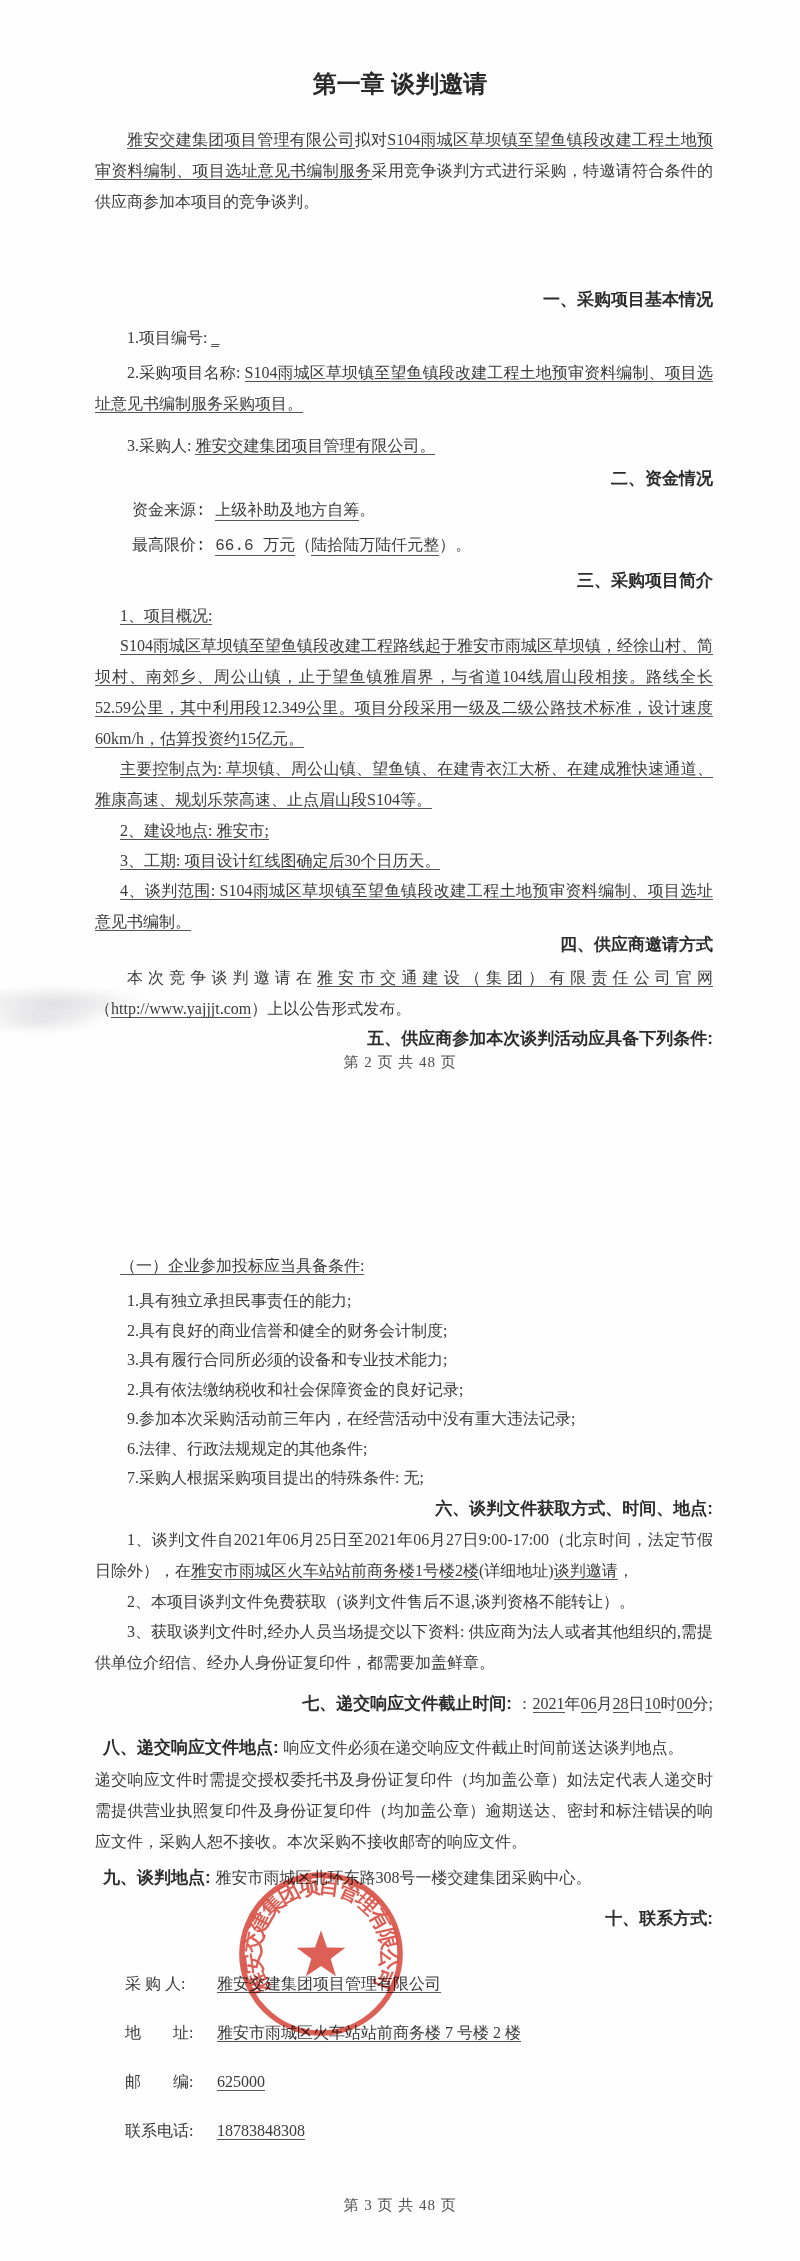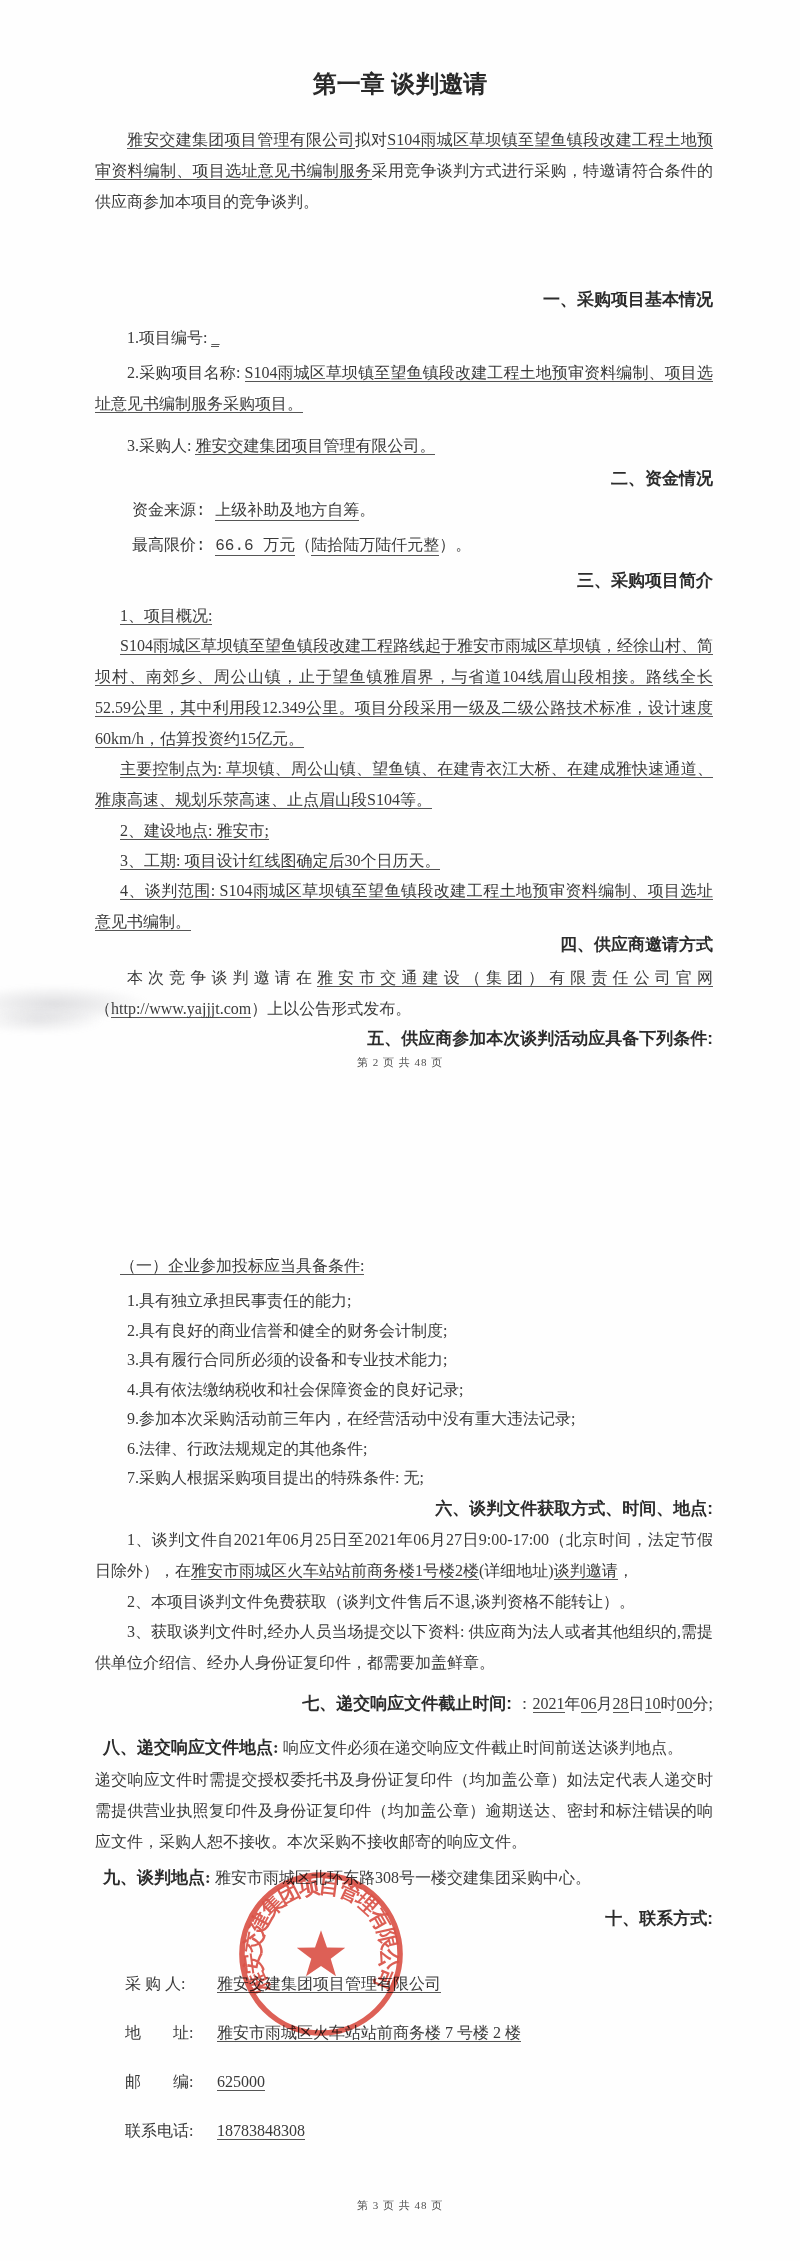--- a/index.html
+++ b/index.html
@@ -16,23 +16,23 @@
   .hsec{left:103px;width:610px;font-family:"Liberation Sans","DejaVu Sans",sans-serif;
         font-weight:bold;color:#2c2c2c;font-size:17px;line-height:26px;text-align:right;}
   .title{font-family:"Liberation Sans","DejaVu Sans",sans-serif;font-weight:bold;
          font-size:24px;color:#2a2a2a;line-height:28px;}
   .ind2{text-indent:32px;}
   .ind15{text-indent:25px;}
   .li{left:127px;width:586px;}
   .li2{left:132px;width:580px;font-family:Liberation Mono, monospace;}
   .li3{left:120px;width:593px;}
   .u{border-bottom:1px solid #555;}
-  .bhead{font-family:Liberation Serif, serif;font-weight:bold;
+  .bhead{font-family:Liberation Sans, sans-serif;font-weight:bold;
          color:#2c2c2c;font-size:17px;}
-  .footer{font-size:11px;color:#4f4f4f;letter-spacing:1px;line-height:18px;}
+  .footer{font-size:15px;color:#4f4f4f;letter-spacing:1px;line-height:18px;}
   .itemlist{line-height:29.5px;}
   .contact-row{margin-bottom:16px;line-height:21px;white-space:nowrap;margin-top:28px;}
   .contact-label{display:inline-block;min-width:88px;}
   .seal{position:absolute;left:236px;top:1869px;width:170px;height:170px;z-index:5;
         mix-blend-mode:multiply;opacity:0.88;}
   .smudge{position:absolute;left:-10px;top:985px;width:160px;height:38px;z-index:1;
           background:radial-gradient(ellipse at 40% 50%, rgba(150,150,158,0.30), rgba(150,150,158,0) 70%);
           filter:blur(2px);}
   .smudge2{position:absolute;left:-15px;top:1008px;width:120px;height:26px;z-index:1;
           background:radial-gradient(ellipse at 45% 50%, rgba(150,150,158,0.22), rgba(150,150,158,0) 70%);
@@ -83,21 +83,21 @@
 <div class="b hsec" style="top:1026px">五、供应商参加本次谈判活动应具备下列条件:</div>
 
 <div class="b center footer" style="top:1053px">第 2 页 共 48 页</div>
 
 <div class="b li3" style="top:1250px"><span class="u">（一）企业参加投标应当具备条件: </span></div>
 
 <div class="b li itemlist" style="top:1286px">
   <div>1.具有独立承担民事责任的能力;</div>
   <div>2.具有良好的商业信誉和健全的财务会计制度;</div>
   <div>3.具有履行合同所必须的设备和专业技术能力;</div>
-  <div>4.具有依法缴纳税收和社会保障资金的良好记录;</div>
+  <div>2.具有依法缴纳税收和社会保障资金的良好记录;</div>
   <div>9.参加本次采购活动前三年内，在经营活动中没有重大违法记录;</div>
   <div>6.法律、行政法规规定的其他条件;</div>
   <div>7.采购人根据采购项目提出的特殊条件: 无;</div>
 </div>
 
 <div class="b hsec" style="top:1496px">六、谈判文件获取方式、时间、地点:</div>
 
 <div class="b ind2" style="top:1524px"><span>1、谈判文件自2021年06月25日至2021年06月27日9:00-17:00（北京时间，法定节假日除外），在</span><span class="u">雅安市雨城区火车站站前商务楼1号楼2楼</span><span>(详细地址)</span><span class="u">谈判邀请</span><span>，</span></div>
 
 <div class="b ind2" style="top:1586px">2、本项目谈判文件免费获取（谈判文件售后不退,谈判资格不能转让）。</div>

